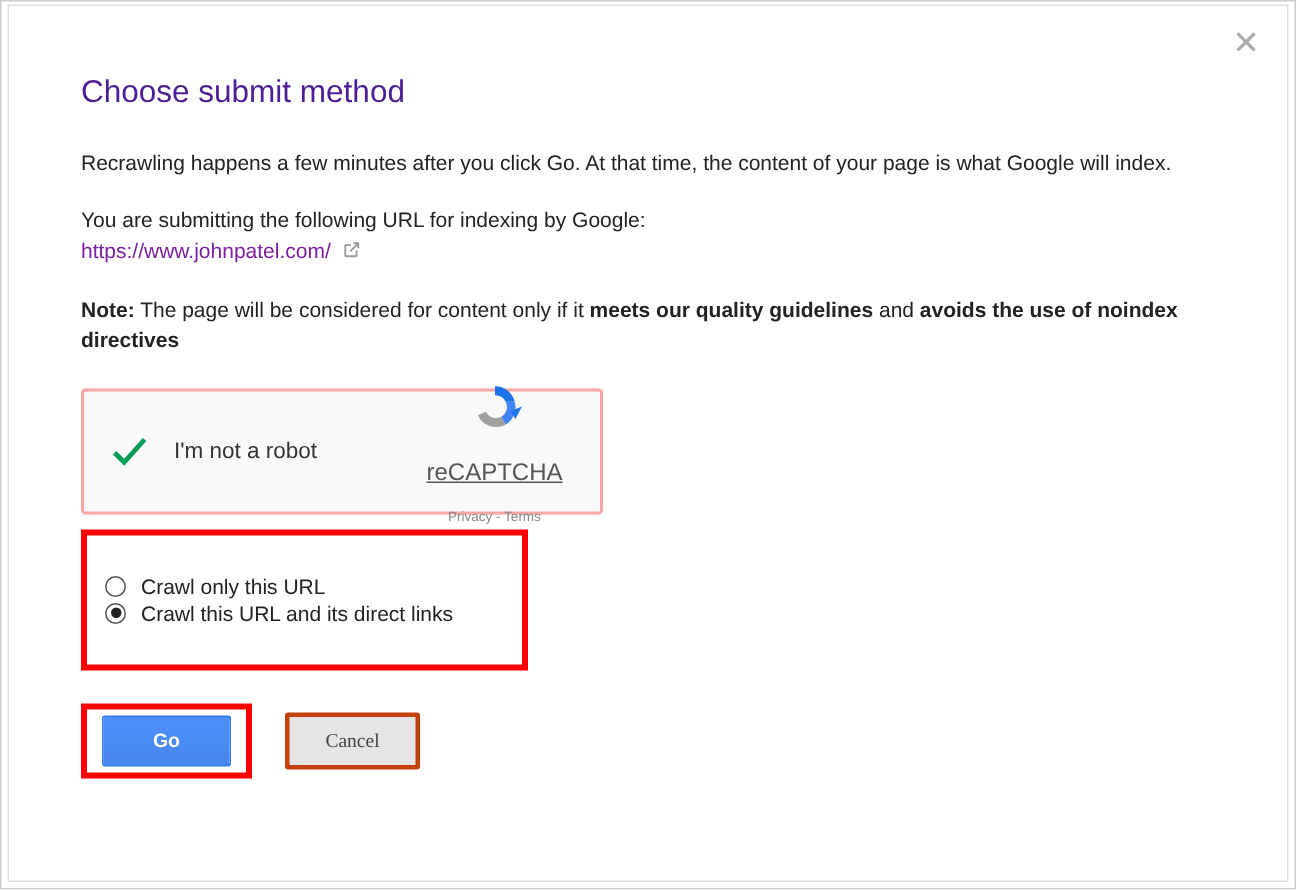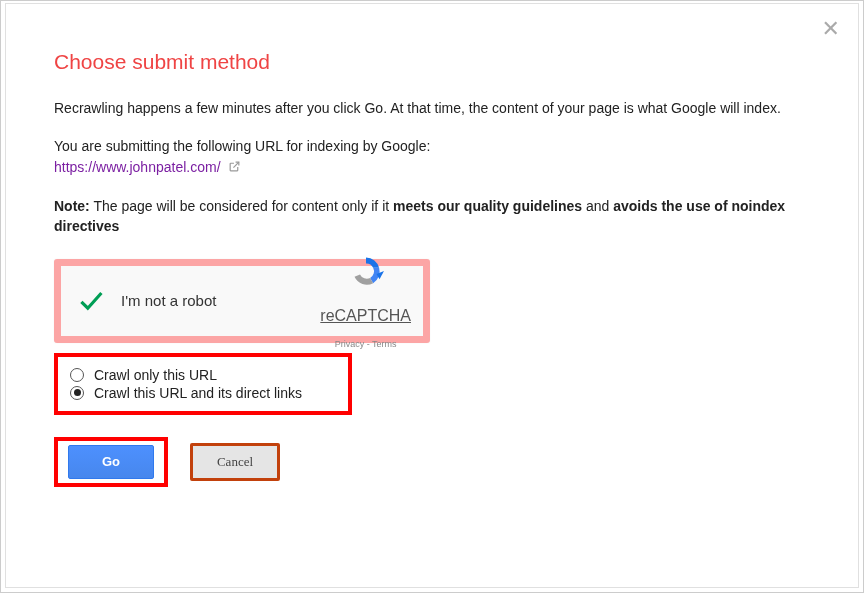--- a/index.html
+++ b/index.html
@@ -35,21 +35,21 @@
     font-size: 22px;
     color: #aaa;
     cursor: pointer;
     line-height: 1;
     font-weight: 400;
   }
   h1.title {
     font-size: 21px;
     font-weight: 400;
     margin: 0 0 24px 0;
-    color: #ef4444;
+    color: #4c1d95;
   }
   p {
     margin: 0 0 18px 0;
     line-height: 1.45;
     font-size: 14px;
   }
   .url-link {
     color: #7b1fa2;
     text-decoration: none;
   }
@@ -58,29 +58,29 @@
     vertical-align: middle;
     margin-left: 4px;
     color: #777;
   }
   .note-block {
     margin-bottom: 22px;
     line-height: 1.45;
   }
   .note-block strong { font-weight: 700; }
   .recaptcha {
-    width: 376px;
+    width: 348px;
     height: 84px;
-    border: 7px solid #fca5a5;
+    border: 2px solid #fca5a5;
     border-radius: 3px;
     background: #f9f9f9;
     display: flex;
     align-items: center;
     box-sizing: border-box;
-    padding: 0 12px 0 14px;
+    padding: 0 25px 0 14px;
     box-shadow: 0 0 2px rgba(0,0,0,0.05);
     margin-bottom: 10px;
   }
   .rc-check {
     width: 32px;
     height: 32px;
     display: flex;
     align-items: center;
     justify-content: center;
     margin-right: 14px;
@@ -101,21 +101,21 @@
     margin-top: 16px;
     text-decoration: underline;
   }
   .rc-right .legal {
     font-size: 9px;
     color: #888;
     margin-top: 14px;
   }
   .options-box {
     border: 4px solid #ff0000;
-    padding: 8px 12px;
+    padding: 24px 12px;
     width: 298px;
     box-sizing: border-box;
     margin-bottom: 22px;
   }
   .options-box label {
     display: flex;
     align-items: center;
     margin: 2px 0;
     font-size: 14px;
     cursor: pointer;

